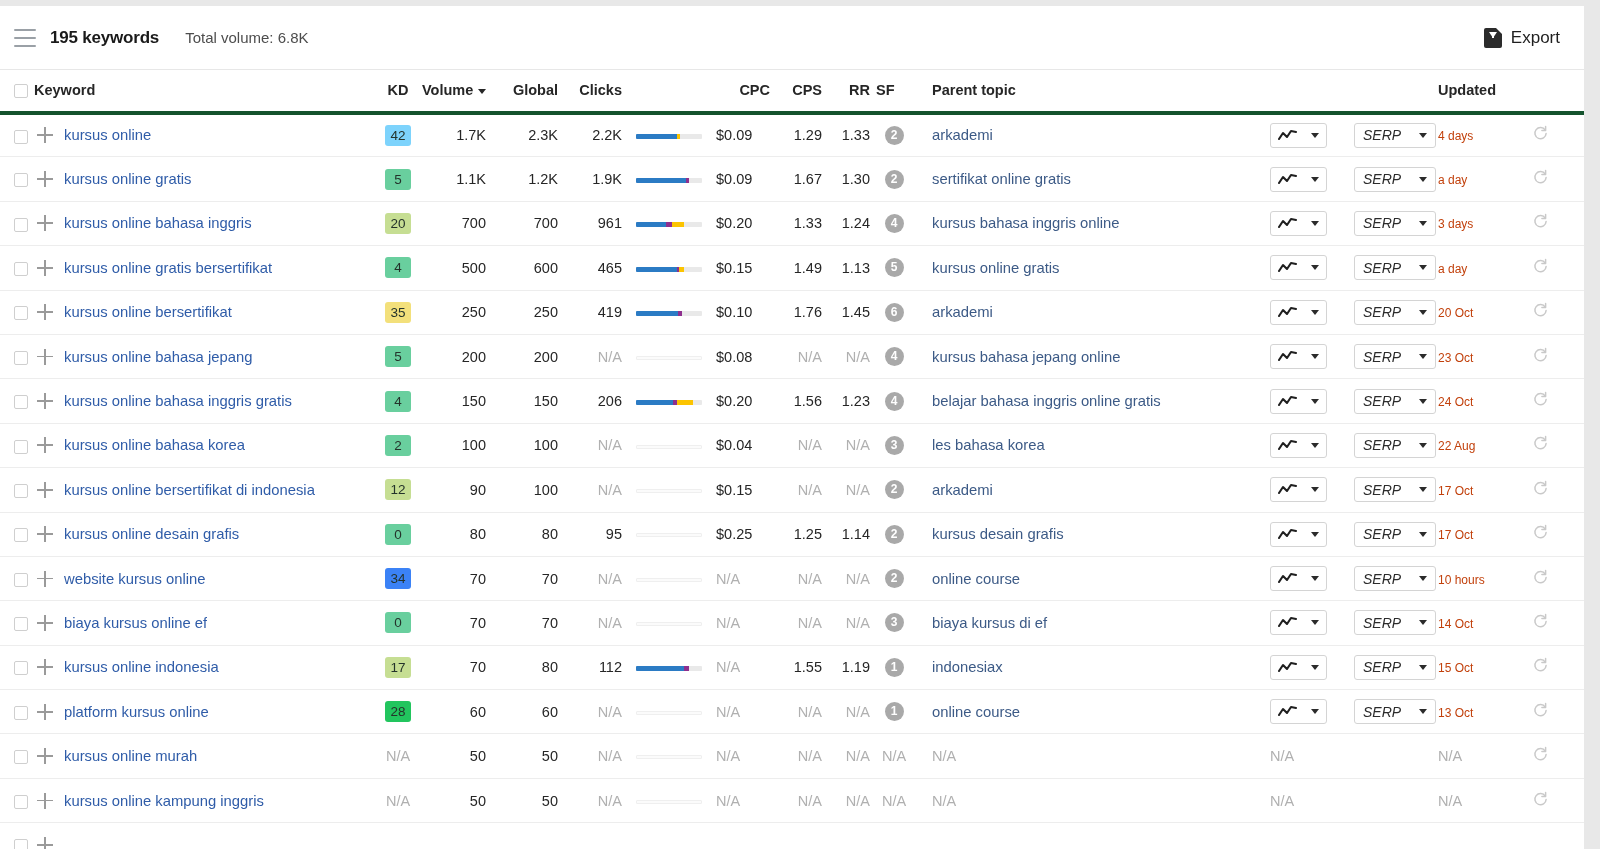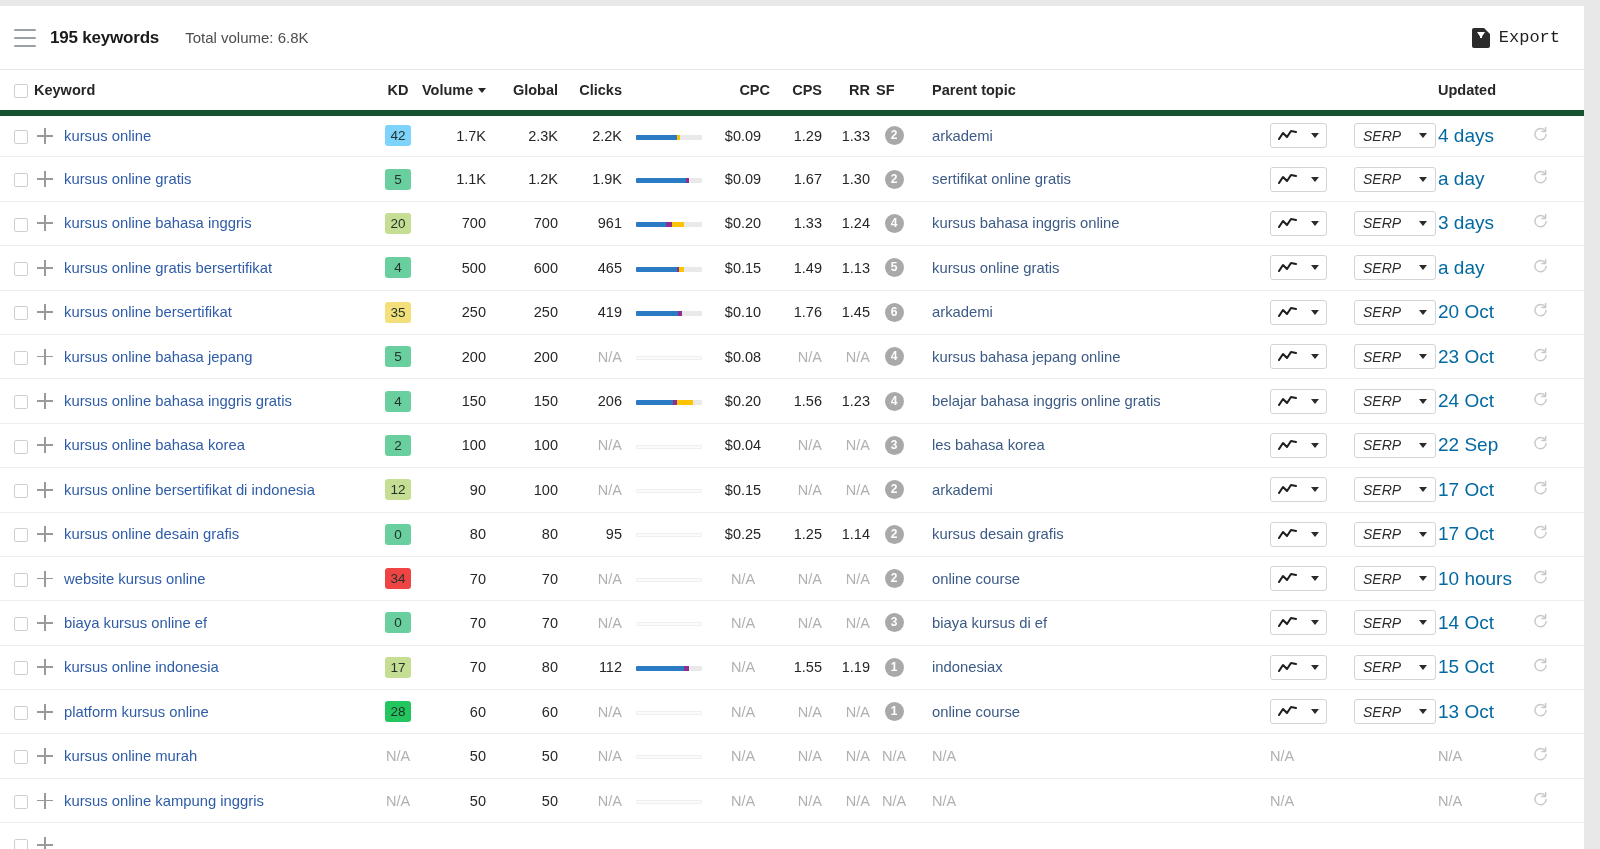--- a/index.html
+++ b/index.html
@@ -83,59 +83,59 @@
     border-left: 4px solid transparent;
     border-right: 4px solid transparent;
     border-top: 6px solid #fff;
     box-shadow: 0 0 0 0 #fff;
   }
   .export-bar {
     position: absolute;
     left: 50%; top: 4px; transform: translateX(-50%);
     width: 2px; height: 6px; background: #fff;
   }
-  .export-label { font-size: 17px; color: #1f1f1f; font-family: Liberation Mono, monospace; }
+  .export-label { font-size: 17px; color: #1f1f1f; }
 
   
   table.kwtable {
     width: 1584px;
     border-collapse: collapse;
     table-layout: fixed;
     font-size: 14.5px;
   }
   thead th {
     font-weight: bold;
     font-size: 14.5px;
     color: #262626;
     padding: 0;
     height: 43px;
     vertical-align: middle;
     background: #fff;
     border-top: 1px solid #e7e7e7;
-    border-bottom: 6px solid #14532d;
+    border-bottom: 4px solid #14532d;
     white-space: nowrap;
   }
   tbody td {
     height: 44.4px;
     padding: 0;
     vertical-align: middle;
     border-bottom: 1px solid #ededed;
     white-space: nowrap;
     color: #262626;
   }
 
   
   .c-chk   { width: 34px;  text-align: left;  padding-left: 14px !important; }
   .c-kw    { width: 340px; text-align: left; }
   .c-kd    { width: 48px;  text-align: center; }
   .c-vol   { width: 68px;  text-align: right;  padding-right: 4px !important; }
   .c-glob  { width: 72px;  text-align: right;  padding-right: 4px !important; }
   .c-clicks{ width: 62px;  text-align: right;  padding-right: 2px !important; }
   .c-bar   { width: 92px;  text-align: left;   padding-left: 12px !important; }
-  .c-cpc   { width: 54px;  text-align: center; }
+  .c-cpc   { width: 54px;  text-align: left; }
   .c-cps   { width: 52px;  text-align: right; }
   .c-rr    { width: 48px;  text-align: right; }
   .c-sf    { width: 48px;  text-align: center; }
   .c-pt    { width: 340px; text-align: left; padding-left: 14px !important; }
   .c-ctrl  { width: 180px; text-align: left; }
   .c-upd   { width: 94px;  text-align: left; }
   .c-ref   { width: 52px;  text-align: left; }
 
   th.c-cpc, th.c-cps, th.c-rr { text-align: right; }
   th.c-sf { text-align: left; padding-left: 6px !important; }
@@ -237,21 +237,21 @@
   .btn.chart { width: 57px; justify-content: space-between; padding: 0 7px; }
   .btn.serp { width: 82px; justify-content: space-between; padding: 0 8px; }
   .caret {
     width: 0; height: 0;
     border-left: 4.5px solid transparent;
     border-right: 4.5px solid transparent;
     border-top: 5px solid #2b2b2b;
     flex: 0 0 auto;
   }
   .sparkline { display: block; }
-  .upd { font-size: 19px; color: #0369a1; }
+  .upd { font-size: 12px; color: #c2410c; }
   .ctrl-na { padding-left: 12px; color: #b0b0b0; font-size: 14.5px; }
 
   
   .sortcaret {
     display: inline-block;
     width: 0; height: 0;
     border-left: 4.5px solid transparent;
     border-right: 4.5px solid transparent;
     border-top: 5px solid #262626;
     margin-left: 5px;
@@ -595,21 +595,21 @@
                     <polyline points="1,10 5,4 9,8 13,2 18,3" fill="none" stroke="#1f1f1f" stroke-width="2.1" stroke-linecap="round" stroke-linejoin="round"></polyline>
                   </svg>
                   <span class="caret"></span>
                 </span>
                 <span class="btn serp">
                   <span>SERP</span>
                   <span class="caret"></span>
                 </span>
               </div>
             </td>
-            <td class="c-upd"><span class="upd">22 Sep</span></td>
+            <td class="c-upd"><span class="upd">22 Aug</span></td>
             <td class="c-ref"><svg width="17" height="17" viewBox="0 0 17 17">
                 <path d="M13.2 5.1A5.6 5.6 0 1 0 14.1 8.5" fill="none" stroke="#c9c9c9" stroke-width="1.5" stroke-linecap="round"></path>
                 <path d="M13.6 1.6 L13.6 5.4 L9.9 5.4" fill="none" stroke="#c9c9c9" stroke-width="1.5" stroke-linecap="round" stroke-linejoin="round"></path>
               </svg></td>
           </tr>
           <tr>
             <td class="c-chk"><span class="chk"></span></td>
             <td class="c-kw">
               <div class="kwcell">
                 <span class="plus"></span>
@@ -685,21 +685,21 @@
               </svg></td>
           </tr>
           <tr>
             <td class="c-chk"><span class="chk"></span></td>
             <td class="c-kw">
               <div class="kwcell">
                 <span class="plus"></span>
                 <a class="kwlink">website kursus online</a>
               </div>
             </td>
-            <td class="c-kd"><span class="kd" style="background:#ef4444">34</span></td>
+            <td class="c-kd"><span class="kd" style="background:#3b82f6">34</span></td>
             <td class="c-vol">70</td>
             <td class="c-glob">70</td>
             <td class="c-clicks"><span class="na">N/A</span></td>
             <td class="c-bar"><span class="bar empty"></span></td>
             <td class="c-cpc"><span class="na">N/A</span></td>
             <td class="c-cps"><span class="na">N/A</span></td>
             <td class="c-rr"><span class="na">N/A</span></td>
             <td class="c-sf"><span class="sf">2</span></td>
             <td class="c-pt"><a class="ptlink">online course</a></td>
             <td class="c-ctrl">

